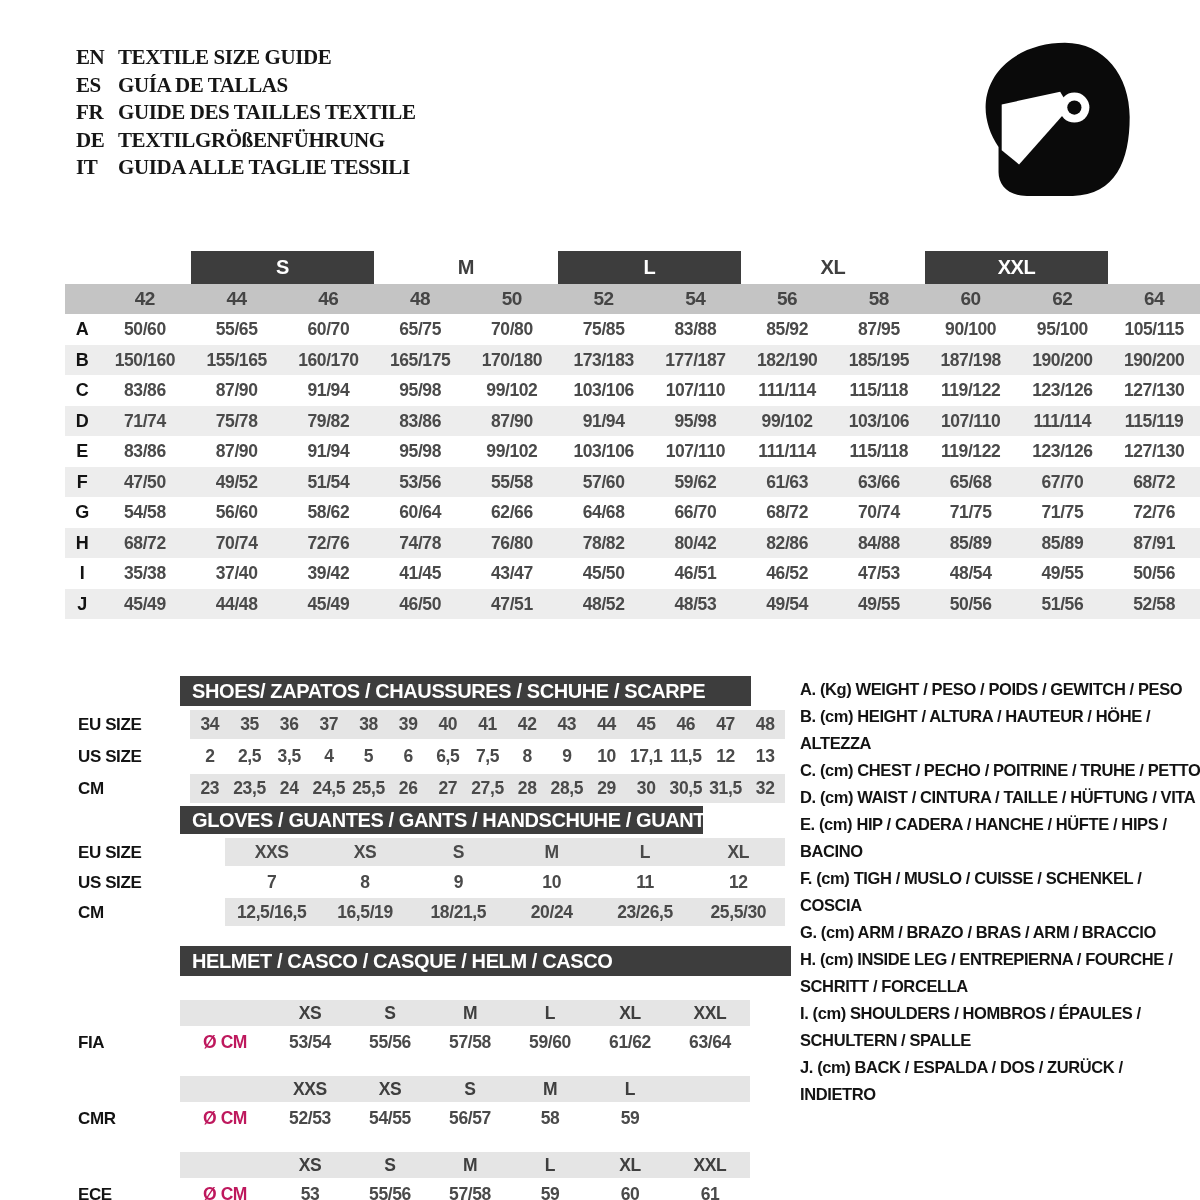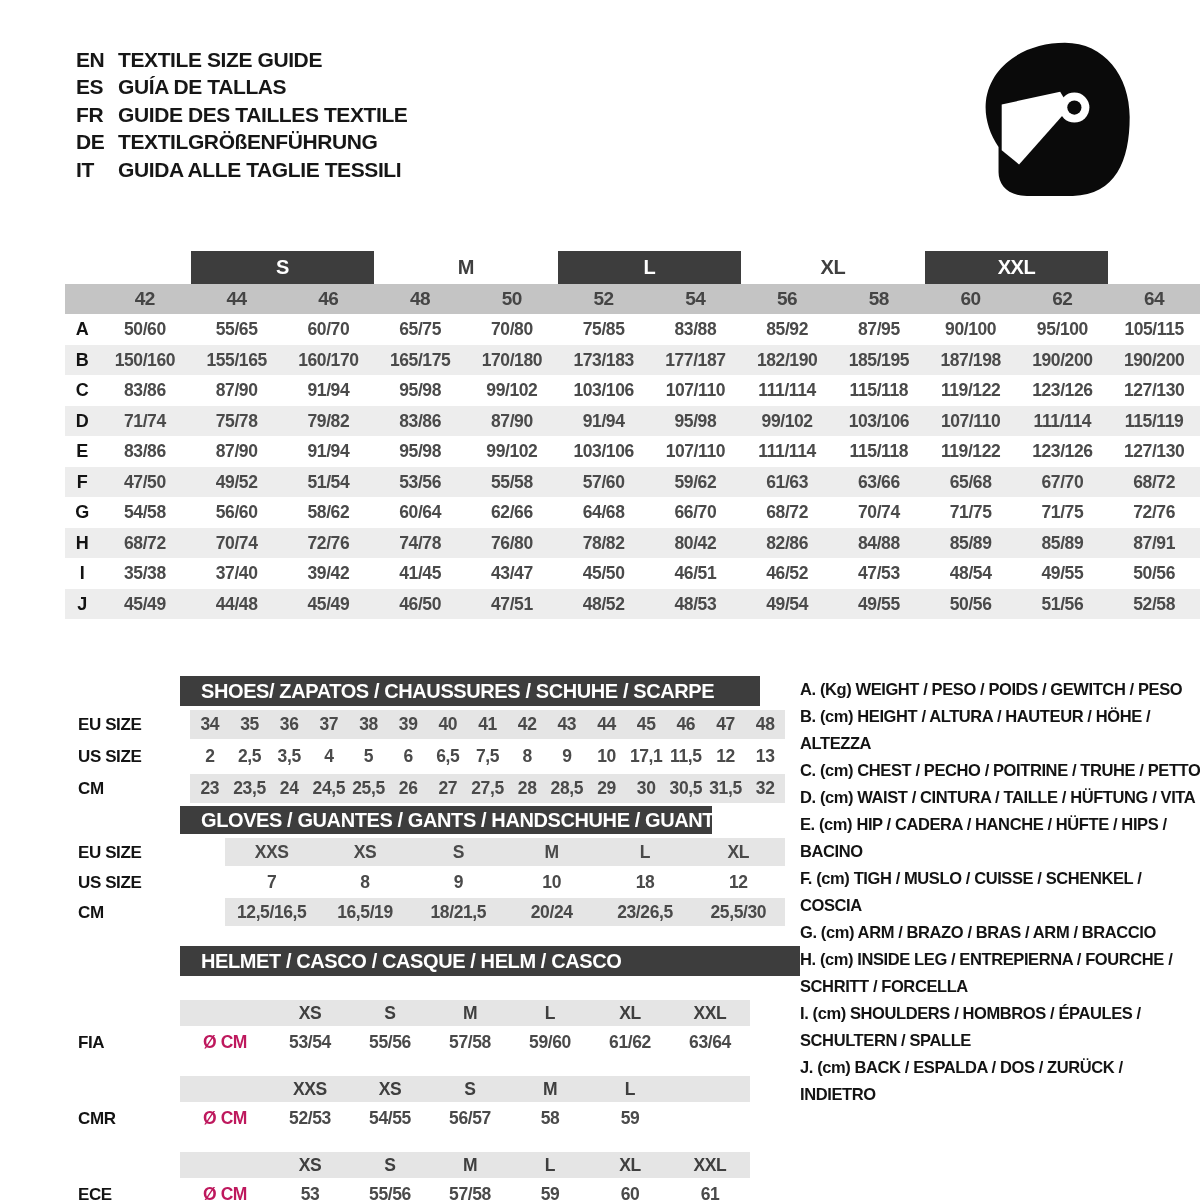--- a/index.html
+++ b/index.html
@@ -3,40 +3,40 @@
 <meta charset="utf-8">
 <style>
   html,body{margin:0;padding:0;}
   body{
     width:1200px;height:1200px;position:relative;background:#ffffff;overflow:hidden;
     font-family:"Liberation Sans",sans-serif;font-weight:bold;letter-spacing:-0.4px;
     color:#161616;
   }
   
   .lang-block{position:absolute;left:76px;top:44px;}
-  .lang-row{display:flex;height:27.5px;align-items:flex-end;font-size:21px;}
+  .lang-row{display:flex;height:27.5px;align-items:center;font-size:21px;font-family:Liberation Serif, serif;}
   .lang-code{width:42px;}
   .lang-title{white-space:nowrap;}
   
   .helmet-icon{position:absolute;left:978px;top:36px;width:158px;height:170px;}
   
   .main-table{position:absolute;left:65px;top:251px;width:1135px;}
   .groups{display:grid;grid-template-columns:34px repeat(12,1fr);height:33px;}
   .gbox{text-align:center;line-height:33px;font-size:20px;}
   .gbox.boxed{background:#3d3d3d;color:#ffffff;}
   .gbox.plain{color:#3f3f3f;}
   .band{display:grid;grid-template-columns:34px repeat(12,1fr);height:30px;background:#c4c4c4;}
   .bcell{text-align:center;line-height:30px;font-size:19px;color:#454545;}
   .mrow{display:grid;grid-template-columns:34px repeat(12,1fr);height:30.5px;}
   #main-rows .mrow:nth-child(even){background:#ededed;}
   .rlabel{text-align:center;line-height:30.5px;font-size:18px;color:#131313;}
   .mcell{text-align:center;line-height:30.5px;font-size:17.5px;color:#4a4a4a;white-space:nowrap;}
   
   .section{position:absolute;left:65px;width:720px;}
-  .sec-bar{margin-left:115px;background:#3d3d3d;color:#ffffff;padding-left:21px;
+  .sec-bar{margin-left:115px;background:#3d3d3d;color:#ffffff;padding-left:12px;
            white-space:nowrap;overflow:hidden;}
   .shoes-bar{width:559px;height:30px;line-height:30px;font-size:20px;margin-bottom:4px;}
   .gloves-bar{width:511px;height:28px;line-height:28px;font-size:20px;margin-bottom:4px;}
   .helmet-bar{width:599px;height:30px;line-height:30px;font-size:20px;margin-bottom:24px;}
   .srow{display:flex;height:29px;margin-top:3px;justify-content:space-between;}
   .grow-h{height:28px;margin-top:2px;}
   .slabel{width:115px;box-sizing:border-box;padding-left:13px;line-height:29px;font-size:17px;color:#131313;white-space:nowrap;}
   .scells{display:grid;text-align:center;font-size:17.5px;color:#4a4a4a;}
   .s15{width:595px;grid-template-columns:repeat(15,1fr);}
   .s6{width:560px;grid-template-columns:repeat(6,1fr);}
@@ -348,21 +348,21 @@
           <div class="cell">XL</div>
         </div>
       </div>
       <div class="srow grow-h">
         <div class="slabel">US SIZE</div>
         <div class="scells s6">
           <div class="cell">7</div>
           <div class="cell">8</div>
           <div class="cell">9</div>
           <div class="cell">10</div>
-          <div class="cell">18</div>
+          <div class="cell">11</div>
           <div class="cell">12</div>
         </div>
       </div>
       <div class="srow grow-h">
         <div class="slabel">CM</div>
         <div class="scells s6 stripe-bg">
           <div class="cell">12,5/16,5</div>
           <div class="cell">16,5/19</div>
           <div class="cell">18/21,5</div>
           <div class="cell">20/24</div>

